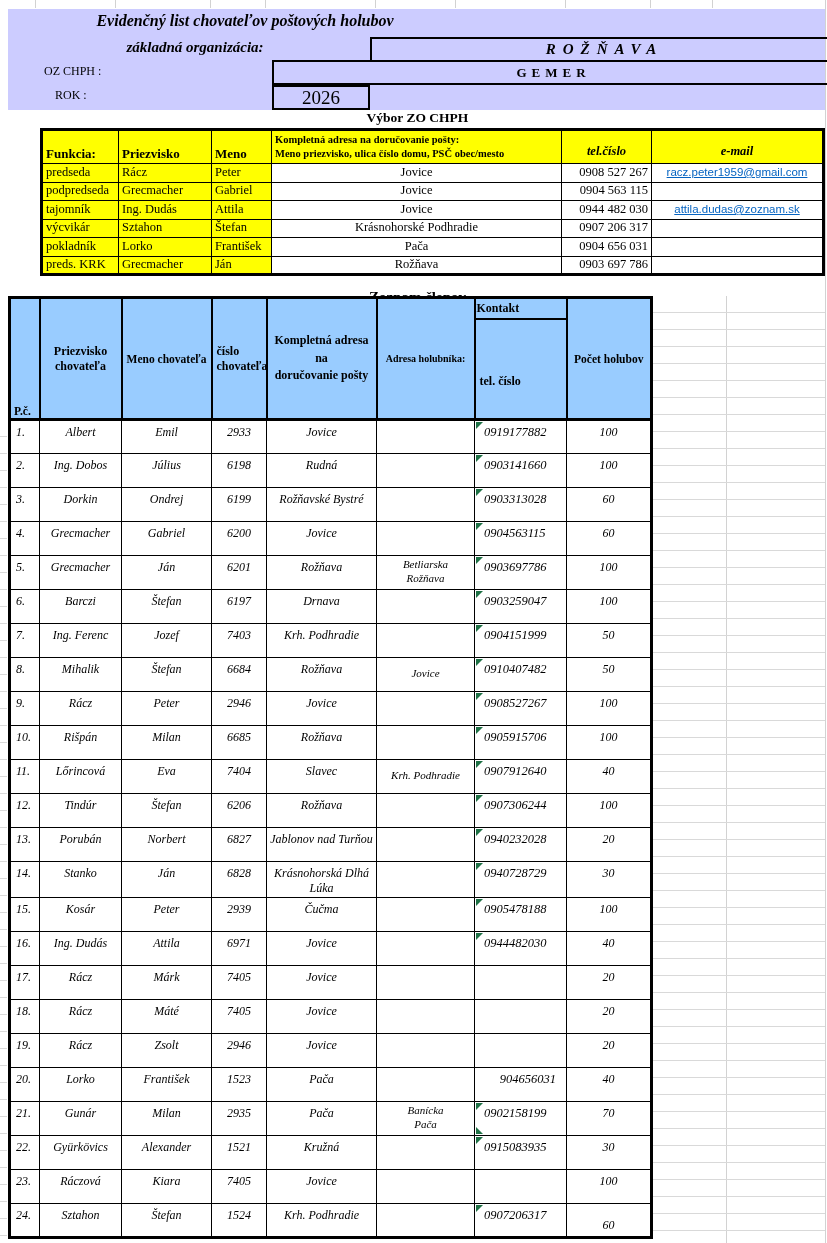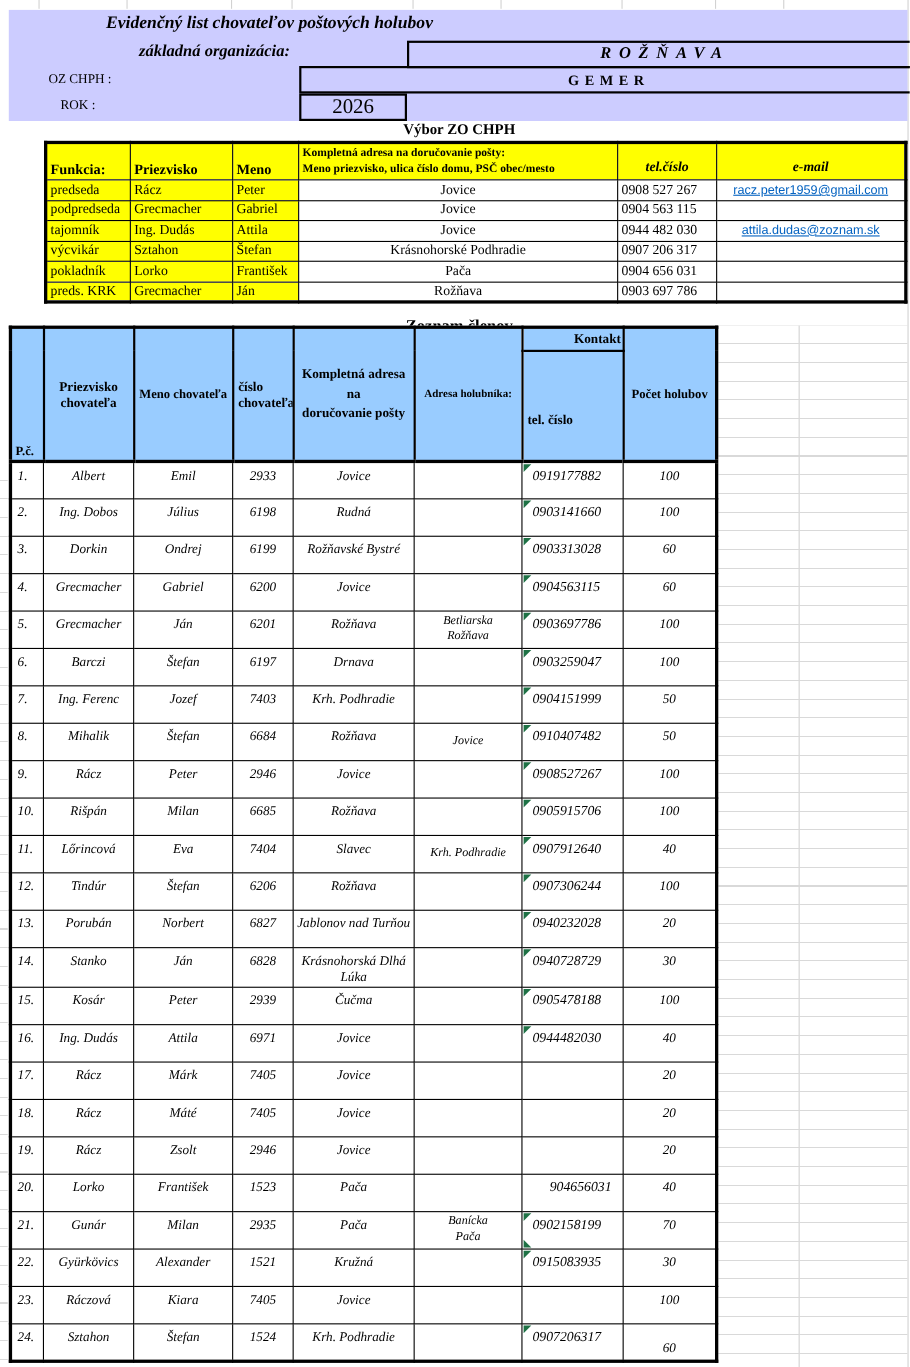--- a/index.html
+++ b/index.html
@@ -32,31 +32,31 @@
   .committee{left:40px;top:128px;width:784px;border:3px solid #000;}
   .committee th,.committee td{border:1.5px solid #000;overflow:hidden;padding:0 3px;}
   .committee th{background:#FFFF00;font-size:13px;text-align:left;vertical-align:bottom;padding-bottom:1px;}
   .committee th.addr-h{font-size:10.5px;line-height:1.3;vertical-align:middle;}
   .committee th.ctr{text-align:center;vertical-align:middle;padding-top:10px;font-size:12.5px;font-style:italic;}
   .committee thead tr{height:34px;}
   .committee tbody tr{height:18.5px;}
   .committee tbody td{font-size:12.5px;line-height:1.1;}
   .committee td.yel{background:#FFFF00;}
   .committee td.c-adr{text-align:center;}
-  .committee td.c-tel{text-align:left;padding-right:3px;font-family:Liberation Serif, serif;}
+  .committee td.c-tel{text-align:right;padding-right:3px;font-family:Liberation Serif, serif;}
   .committee td.c-eml{text-align:center;}
   .committee a.email{font-family:"Liberation Sans","DejaVu Sans",sans-serif;font-size:11.5px;
     color:#0563C1;text-decoration:underline;}
   
   .members{left:8px;top:296px;width:645px;border:3px solid #000;}
   .members th{background:#99CCFF;border:2px solid #000;font-weight:bold;overflow:hidden;}
   .members thead th{border-bottom-width:3px;}
   .members thead tr.r1{height:21px;}
   .members thead tr.r2{height:101px;}
-  .members th.h-kontakt{font-size:12px;text-align:right;vertical-align:middle;border-bottom-width:2px;}
+  .members th.h-kontakt{font-size:12px;text-align:left;vertical-align:middle;border-bottom-width:2px;}
   .members th.h-pc{font-size:11.5px;text-align:left;vertical-align:bottom;padding:0 0 1px 3px;}
   .members th.h-mid{font-size:12px;text-align:center;vertical-align:middle;}
   .members th.h-meno,.members th.h-pocet{font-size:11.5px;white-space:nowrap;}
   .members th.h-cislo{text-align:left;padding-left:4px;white-space:pre-line;}
   .members th.h-adresa{white-space:pre-line;line-height:1.45;}
   .members th.h-holub{font-size:10px;}
   .members th.h-tel{font-size:12px;text-align:left;vertical-align:middle;padding:26px 0 0 4px;}
   .members tbody tr{height:34px;}
   .members td{border:1.5px solid #000;font-size:12px;font-style:italic;vertical-align:top;
     padding-top:4px;text-align:center;overflow:hidden;line-height:1.25;}

